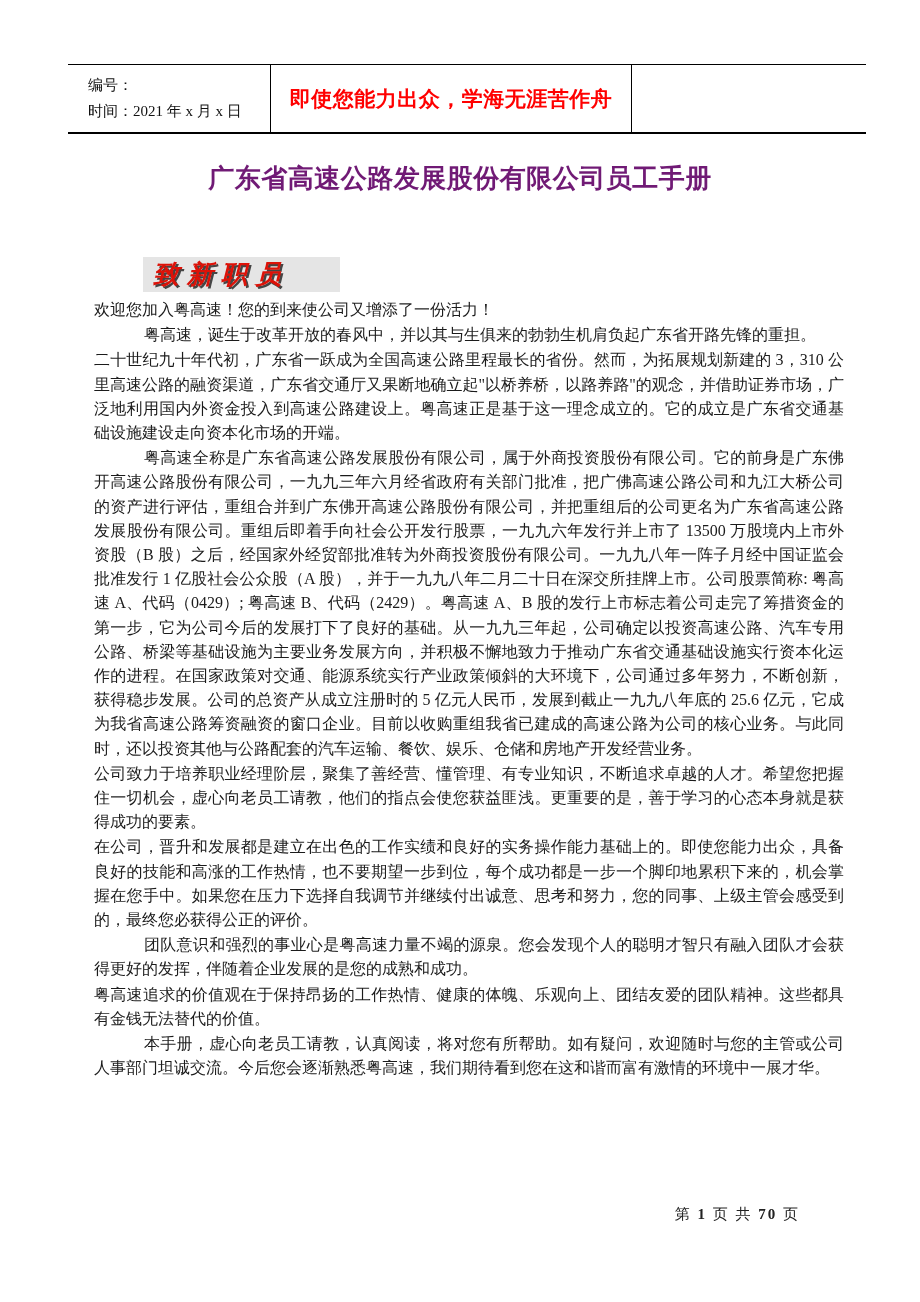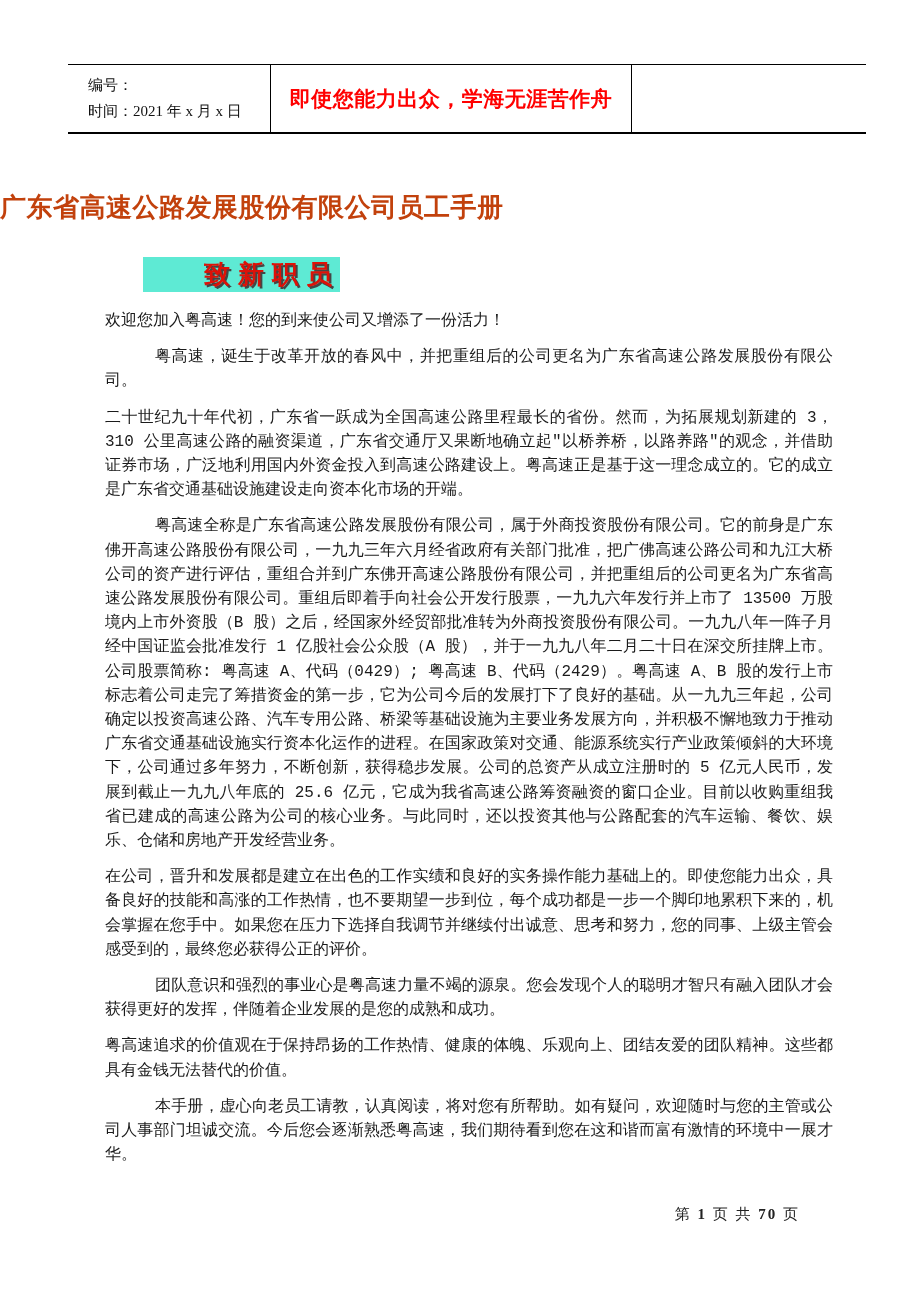--- a/index.html
+++ b/index.html
@@ -41,50 +41,50 @@
   .ht-right {
     flex:1;
     display:flex; align-items:center;
     padding-left:16px;
     font-size:15px; color:#111;
   }
 
   
   .doc-title {
     position:absolute; left:0; top:161px; width:100%;
-    font-size:26px; font-weight:bold; color:#c2410c;
+    text-align:center;
+    font-size:26px; font-weight:bold; color:#701a75;
     letter-spacing:0.5px;
-    margin-top:29px;
   }
 
   
   .banner {
     position:absolute; left:143px; top:257px;
     width:197px; height:35px;
-    background:#5eead4;
-    display:flex; align-items:center; justify-content:flex-end;
+    background:#e5e5e5;
+    display:flex; align-items:center; justify-content:flex-start;font-style:italic;
   }
   .banner-text {
     font-weight:bold; font-size:26px;
     color:#dd1208;
     letter-spacing:8px;
     padding-left:10px;            
     text-shadow:2px 2px 0 #454545;
     white-space:nowrap;
   }
 
   
   .body-text {
     position:absolute; left:93px; top:297px;
     width:752px;
     font-size:16px; line-height:24.2px;
     text-align:justify;
     color:#1b1b1b;
   }
-  .body-text p { margin:12px;font-family:Liberation Mono, monospace; }
+  .body-text p { margin:1px; }
   .body-text p.indent { text-indent:50px; }
 
   
   .page-footer {
     position:absolute; top:1205px; right:120px;
     font-size:15px; color:#222;
     letter-spacing:2px;
     white-space:nowrap;
     text-align:right;
   }
@@ -106,23 +106,24 @@
   </div>
 
   <div class="doc-title">广东省高速公路发展股份有限公司员工手册</div>
 
   <div class="banner">
     <span class="banner-text">致新职员</span>
   </div>
 
   <div class="body-text">
       <p>欢迎您加入粤高速！您的到来使公司又增添了一份活力！</p>
-      <p class="indent">粤高速，诞生于改革开放的春风中，并把重组后的公司更名为广东省高速公路发展股份有限公司。</p>
+      <p class="indent">粤高速，诞生于改革开放的春风中，并以其与生俱来的勃勃生机肩负起广东省开路先锋的重担。</p>
       <p>二十世纪九十年代初，广东省一跃成为全国高速公路里程最长的省份。然而，为拓展规划新建的 3，310 公里高速公路的融资渠道，广东省交通厅又果断地确立起"以桥养桥，以路养路"的观念，并借助证券市场，广泛地利用国内外资金投入到高速公路建设上。粤高速正是基于这一理念成立的。它的成立是广东省交通基础设施建设走向资本化市场的开端。</p>
       <p class="indent">粤高速全称是广东省高速公路发展股份有限公司，属于外商投资股份有限公司。它的前身是广东佛开高速公路股份有限公司，一九九三年六月经省政府有关部门批准，把广佛高速公路公司和九江大桥公司的资产进行评估，重组合并到广东佛开高速公路股份有限公司，并把重组后的公司更名为广东省高速公路发展股份有限公司。重组后即着手向社会公开发行股票，一九九六年发行并上市了 13500 万股境内上市外资股（B 股）之后，经国家外经贸部批准转为外商投资股份有限公司。一九九八年一阵子月经中国证监会批准发行 1 亿股社会公众股（A 股），并于一九九八年二月二十日在深交所挂牌上市。公司股票简称: 粤高速 A、代码（0429）; 粤高速 B、代码（2429）。粤高速 A、B 股的发行上市标志着公司走完了筹措资金的第一步，它为公司今后的发展打下了良好的基础。从一九九三年起，公司确定以投资高速公路、汽车专用公路、桥梁等基础设施为主要业务发展方向，并积极不懈地致力于推动广东省交通基础设施实行资本化运作的进程。在国家政策对交通、能源系统实行产业政策倾斜的大环境下，公司通过多年努力，不断创新，获得稳步发展。公司的总资产从成立注册时的 5 亿元人民币，发展到截止一九九八年底的 25.6 亿元，它成为我省高速公路筹资融资的窗口企业。目前以收购重组我省已建成的高速公路为公司的核心业务。与此同时，还以投资其他与公路配套的汽车运输、餐饮、娱乐、仓储和房地产开发经营业务。</p>
+      <p>公司致力于培养职业经理阶层，聚集了善经营、懂管理、有专业知识，不断追求卓越的人才。希望您把握住一切机会，虚心向老员工请教，他们的指点会使您获益匪浅。更重要的是，善于学习的心态本身就是获得成功的要素。</p>
       <p>在公司，晋升和发展都是建立在出色的工作实绩和良好的实务操作能力基础上的。即使您能力出众，具备良好的技能和高涨的工作热情，也不要期望一步到位，每个成功都是一步一个脚印地累积下来的，机会掌握在您手中。如果您在压力下选择自我调节并继续付出诚意、思考和努力，您的同事、上级主管会感受到的，最终您必获得公正的评价。</p>
       <p class="indent">团队意识和强烈的事业心是粤高速力量不竭的源泉。您会发现个人的聪明才智只有融入团队才会获得更好的发挥，伴随着企业发展的是您的成熟和成功。</p>
       <p>粤高速追求的价值观在于保持昂扬的工作热情、健康的体魄、乐观向上、团结友爱的团队精神。这些都具有金钱无法替代的价值。</p>
       <p class="indent">本手册，虚心向老员工请教，认真阅读，将对您有所帮助。如有疑问，欢迎随时与您的主管或公司人事部门坦诚交流。今后您会逐渐熟悉粤高速，我们期待看到您在这和谐而富有激情的环境中一展才华。</p>
     </div>
 
   <div class="page-footer">
     <span>第 </span><b>1</b><span> 页 共 </span><b>70</b><span> 页</span>
   </div>
 

